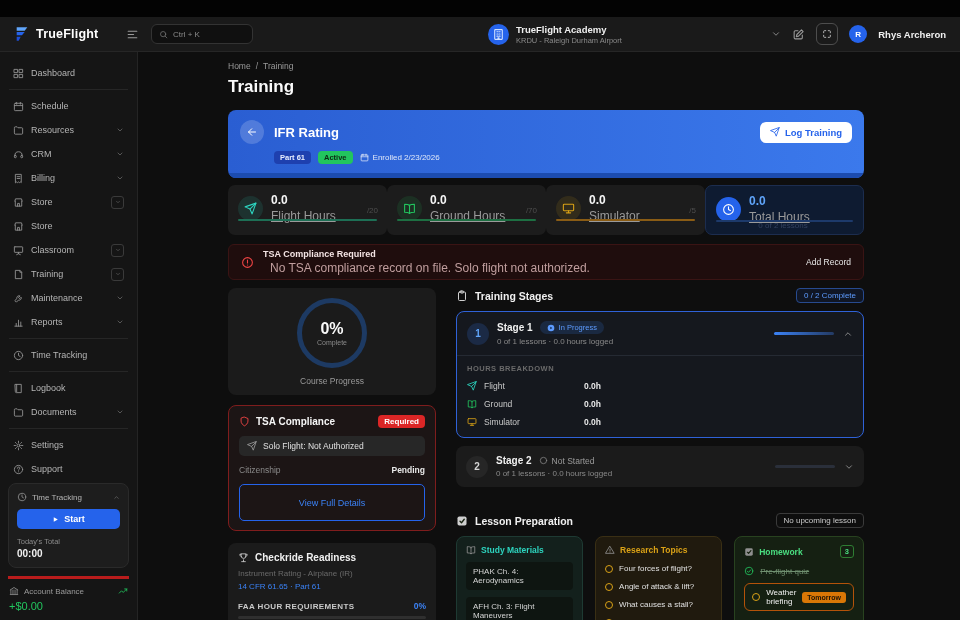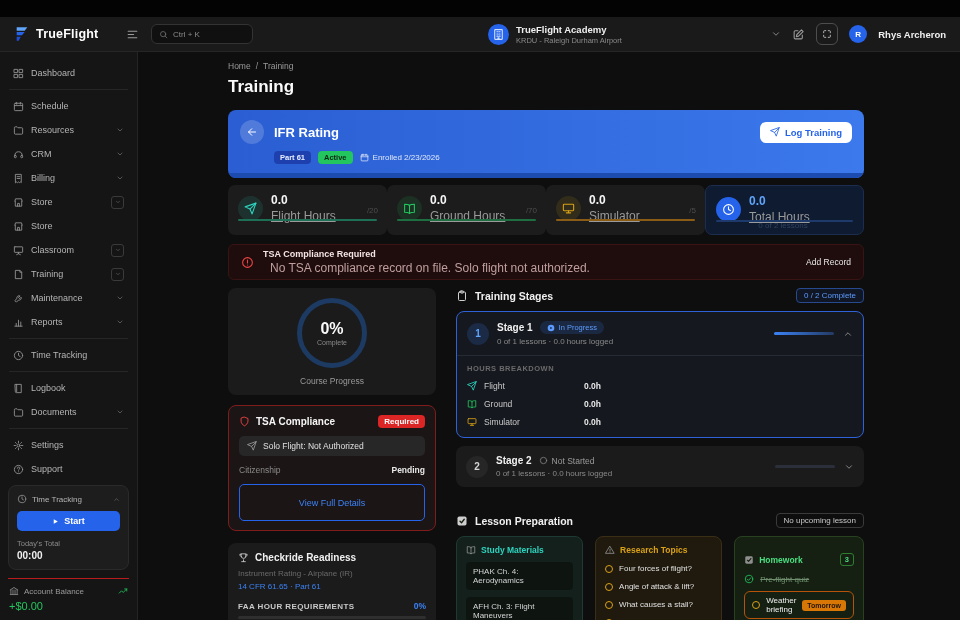--- a/index.html
+++ b/index.html
@@ -35,21 +35,21 @@
   .chev.boxed{width:13px;height:13px;border:1px solid #3a3a3a;border-radius:3px;display:flex;align-items:center;justify-content:center;padding:2.5px;}
   .sdiv{height:1px;background:#262626;margin:4px 1px;}
   .tracker{margin-top:auto;background:#1d1d1d;border:1px solid #2a2a2a;border-radius:8px;padding:8px;}
   .trhead{display:flex;align-items:center;gap:5px;color:#b5b5b5;font-size:8px;}
   .trhead .nicon{width:10px;height:10px;}
   .trhead .chev{width:7px;height:7px;}
   .startbtn{margin-top:7px;height:20px;background:#2563eb;border-radius:5px;color:#fff;font-size:9px;font-weight:bold;display:flex;align-items:center;justify-content:center;gap:5px;cursor:pointer;}
   .startbtn .pic{width:7px;height:7px;}
   .ttl{margin-top:8px;font-size:7.5px;color:#8a8a8a;}
   .ttv{margin-top:2px;font-size:10px;font-weight:bold;color:#f0f0f0;}
-  .account{border-top:1px solid #b91c1c;margin-top:8px;padding:7px 1px 0;}
+  .account{border-top:3px solid #b91c1c;margin-top:8px;padding:7px 1px 0;}
   .acrow{display:flex;align-items:center;gap:5px;color:#9a9a9a;font-size:8px;}
   .acrow .nicon{width:10px;height:10px;}
   .trend{margin-left:auto;width:10px;height:10px;color:#22c55e;}
   .balance{margin-top:4px;color:#22c55e;font-weight:normal;font-size:11px;}
 
   
   .main{flex:1;background:#0e0e0e;overflow:hidden;padding:9px 0 0 90px;}
   .content{width:636px;}
   .crumbs{display:flex;gap:5px;font-size:8.5px;color:#9a9a9a;}
   .pagetitle{margin-top:6px;font-size:17px;font-weight:bold;color:#fafafa;}
@@ -157,21 +157,21 @@
   .lessonsec{margin-top:26px;}
   .prepcols{margin-top:8px;display:grid;grid-template-columns:repeat(3,1fr);gap:12px;align-items:start;}
   .pcol{border-radius:8px;padding:8px 9px;}
   .pcol.study{background:#13201c;border:1px solid #1e3a33;}
   .pcol.research{background:#201a0e;border:1px solid #3a2f14;}
   .pcol.homework{background:#152012;border:1px solid #28421f;}
   .phead{display:flex;align-items:center;gap:5px;font-size:8.5px;font-weight:bold;}
   .phead .nicon{width:10px;height:10px;}
   .study .phead{color:#2dd4bf;}
   .research .phead{color:#d9a116;}
-  .homework .phead{color:#4ade80;margin-top:8px;}
+  .homework .phead{color:#4ade80;}
   .cntbadge{margin-left:auto;border:1px solid #2e7d32;color:#4ade80;font-size:7.5px;border-radius:3px;padding:1px 4px;}
   .sm-item{margin-top:7px;background:#0e1511;border-radius:4px;padding:5px 7px;font-size:8px;color:#d5d5d5;cursor:pointer;}
   .rt-item{margin-top:9px;display:flex;align-items:center;gap:6px;font-size:8px;color:#e0e0e0;cursor:pointer;}
   .radio{width:8px;height:8px;border-radius:50%;border:1.5px solid #d9a116;flex:none;}
   .hw-done{margin-top:8px;display:flex;align-items:center;gap:6px;font-size:8px;color:#6f8f6f;text-decoration:line-through;}
   .hw-done .nicon{width:10px;height:10px;color:#22c55e;text-decoration:none;}
   .hw-due{margin-top:7px;border:1px solid #b45309;border-radius:6px;padding:4px 7px;display:flex;align-items:center;gap:6px;font-size:8px;color:#f0f0f0;cursor:pointer;}
   .duebadge{margin-left:auto;background:#d97706;color:#201505;font-weight:bold;font-size:7px;border-radius:3px;padding:2px 5px;}
   .hw-open{margin-top:8px;display:flex;align-items:center;gap:6px;font-size:8.5px;color:#d0d0d0;cursor:pointer;}
 </style>

